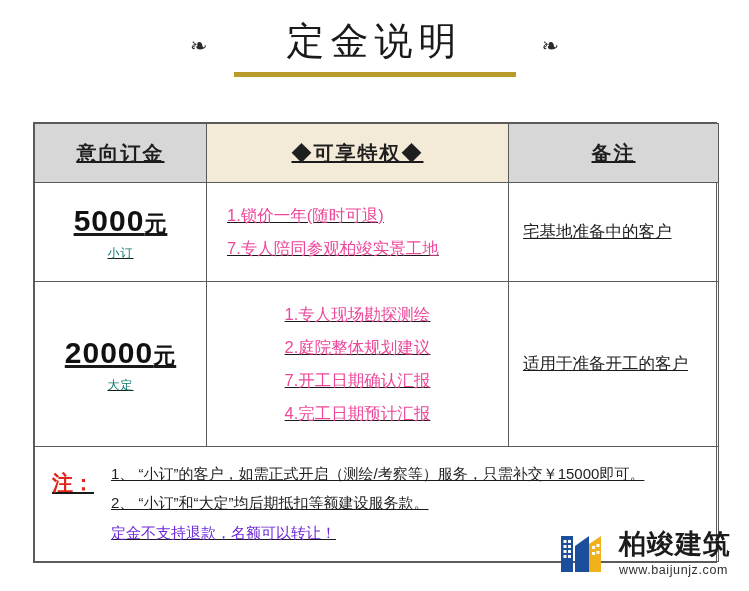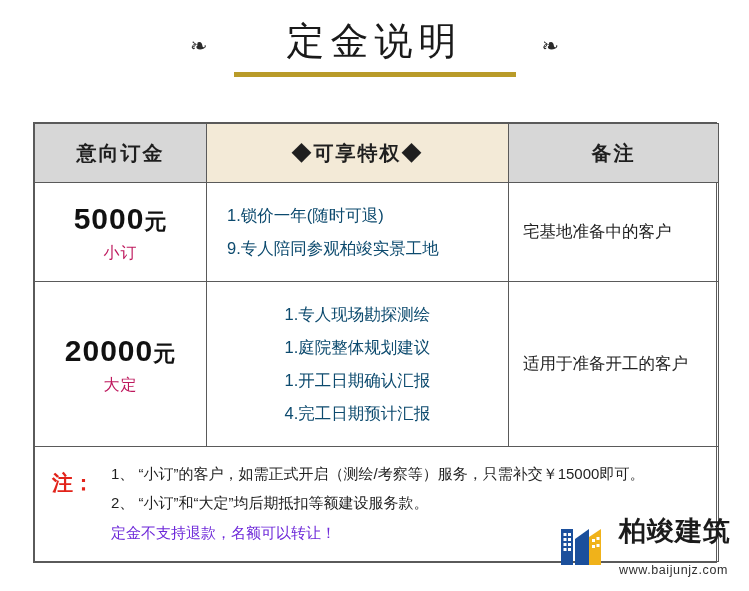--- a/index.html
+++ b/index.html
@@ -63,20 +63,21 @@
     top: 122px;
     width: 684px;
     border: 1px solid #5a5a5a;
     box-sizing: border-box;
     border-collapse: collapse;
   }
   table {
     border-collapse: collapse;
     width: 100%;
     table-layout: fixed;
+    text-decoration: underline;
   }
   td, th {
     border: 1px solid #5a5a5a;
     padding: 0;
     vertical-align: middle;
   }
   .col1 { width: 172px; }
   .col2 { width: 302px; }
   .col3 { width: 210px; }
 
@@ -100,32 +101,32 @@
     font-weight: bold;
     letter-spacing: 1px;
     line-height: 1.2;
     color: #111;
   }
   .amount .unit {
     font-size: 22px;
   }
   .amount-sub {
     margin-top: 6px;
-    font-size: 16px;
-    color: #be185d;
+    font-size: 12px;
+    color: #0f766e;
     letter-spacing: 1px;
   }
 
   .priv-cell {
     padding: 16px 20px;
   }
   .priv-line {
     font-size: 16.5px;
     line-height: 2.0;
-    color: #0c4a6e;
+    color: #ec4899;
   }
   .priv-cell.center .priv-line {
     text-align: center;
   }
 
   .note-cell {
     font-size: 16.5px;
     line-height: 1.8;
     color: #1f1f1f;
     padding: 10px 14px;
@@ -184,21 +185,21 @@
     font-size: 27px;
     font-weight: bold;
     color: #1b1b1b;
     letter-spacing: 1px;
     line-height: 1.1;
   }
   .logo-url {
     font-size: 12.5px;
     color: #2f2f2f;
     letter-spacing: 0.6px;
-    margin-top: 16px;
+    margin-top: 3px;
   }
 </style>
 </head>
 <body>
 
 <div class="page">
 
   <div class="header">
     <span class="deco">❧</span>
     <div class="title-wrap">
@@ -222,34 +223,34 @@
           <td class="hdr hdr-gray">备注</td>
         </tr>
 
         <tr>
           <td class="amount-cell">
             <div class="amount"><span>5000</span><span class="unit">元</span></div>
             <div class="amount-sub">小订</div>
           </td>
           <td class="priv-cell">
             <div class="priv-line">1.锁价一年(随时可退)</div>
-            <div class="priv-line">9.专人陪同参观柏竣实景工地</div>
+            <div class="priv-line">7.专人陪同参观柏竣实景工地</div>
           </td>
           <td class="note-cell">宅基地准备中的客户</td>
         </tr>
 
         <tr>
           <td class="amount-cell">
             <div class="amount"><span>20000</span><span class="unit">元</span></div>
             <div class="amount-sub">大定</div>
           </td>
           <td class="priv-cell center">
             <div class="priv-line">1.专人现场勘探测绘</div>
-            <div class="priv-line">1.庭院整体规划建议</div>
-            <div class="priv-line">1.开工日期确认汇报</div>
+            <div class="priv-line">2.庭院整体规划建议</div>
+            <div class="priv-line">7.开工日期确认汇报</div>
             <div class="priv-line">4.完工日期预计汇报</div>
           </td>
           <td class="note-cell">适用于准备开工的客户</td>
         </tr>
 
         <tr>
           <td class="footer-cell" colspan="3">
             <div class="footer-inner">
               <div class="footer-label">注：</div>
               <div class="footer-lines">

